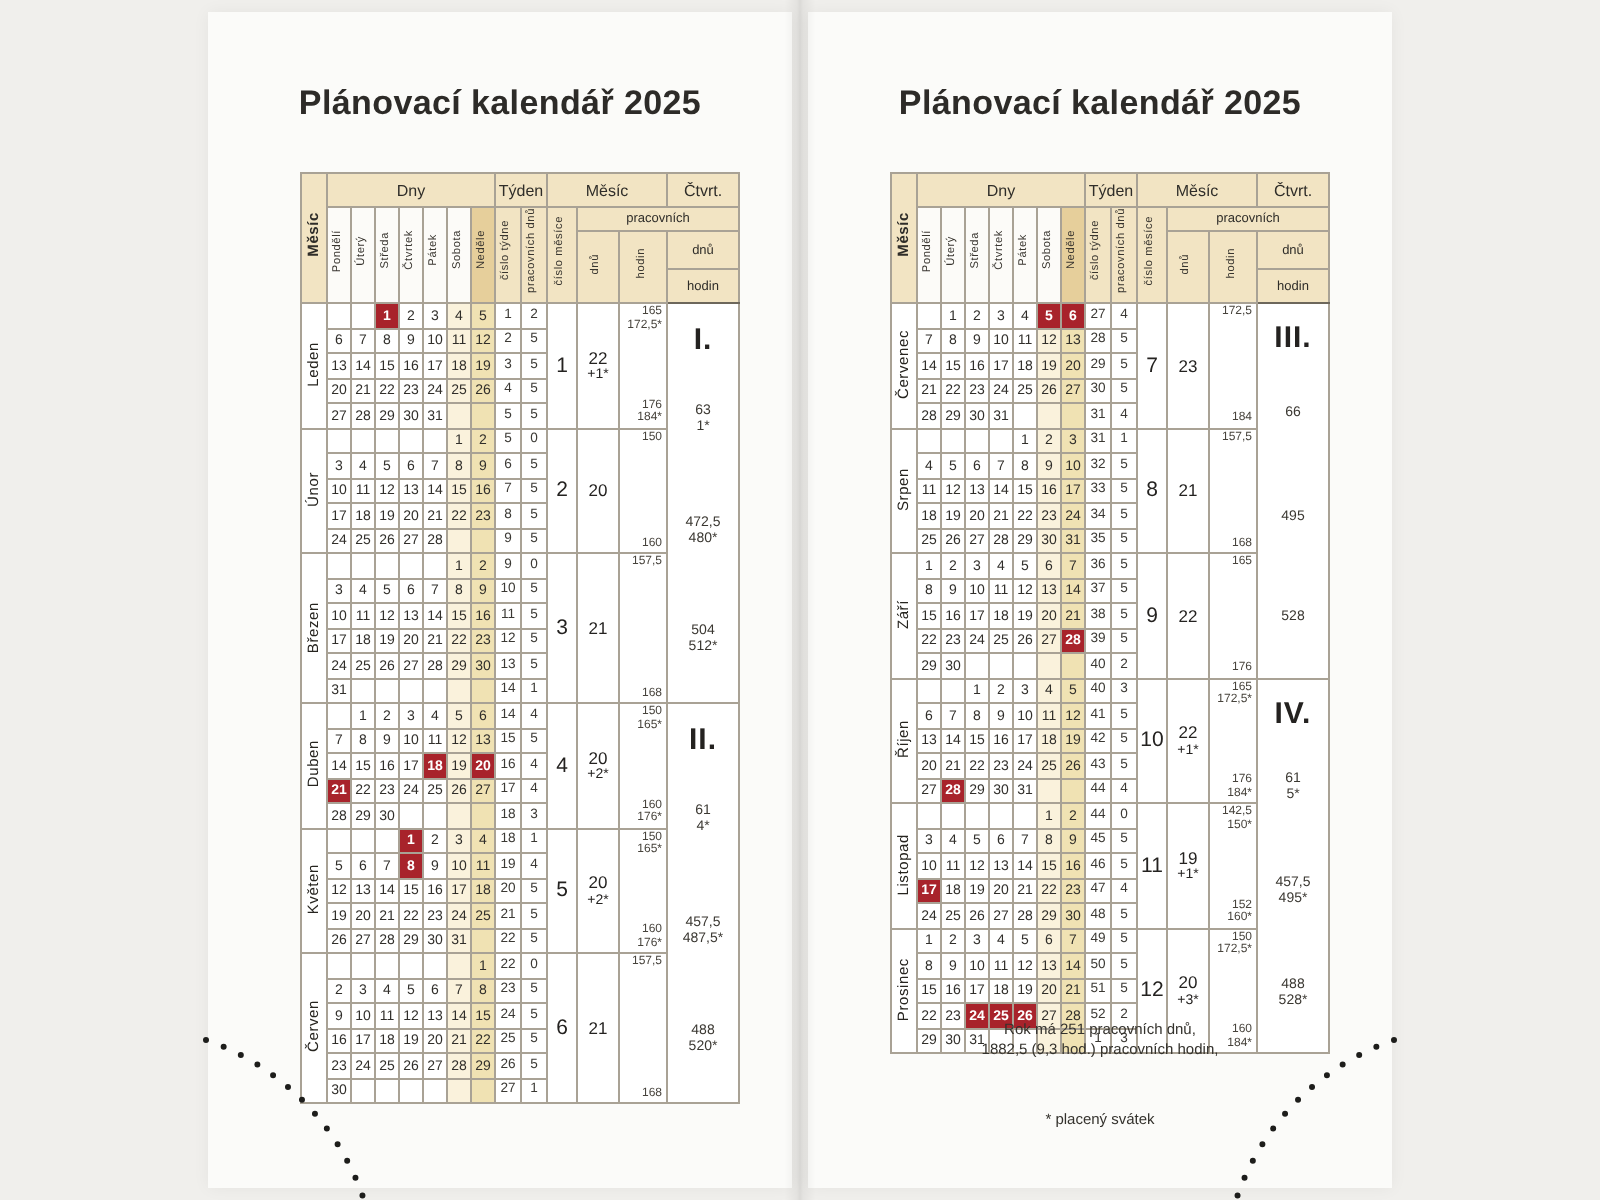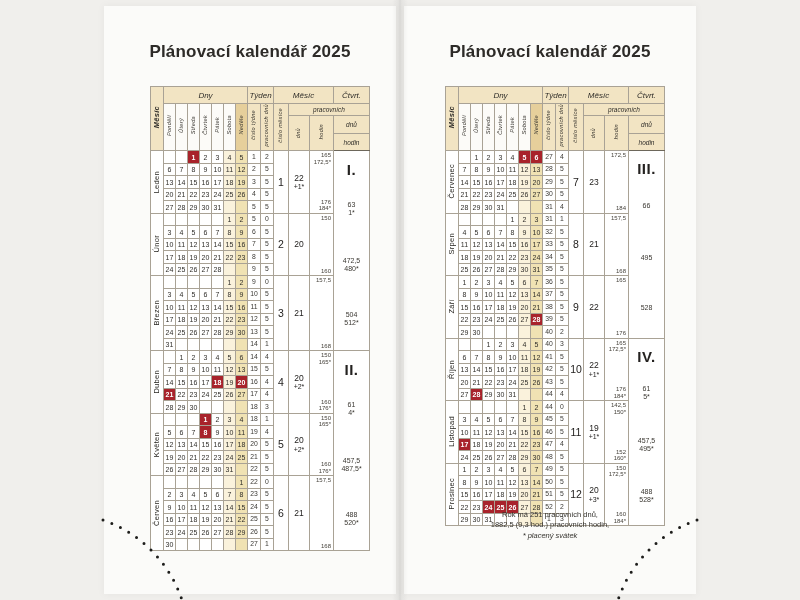--- a/index.html
+++ b/index.html
@@ -22,21 +22,21 @@
     position:absolute;top:36px;left:0;width:100%;text-align:center;
     font-size:17px;font-weight:bold;color:#2d2b28;letter-spacing:0.2px;
   }
   .cal{position:absolute;top:80px;}
   .page-left .cal{left:46px;}
   .page-right .cal{left:41px;}
 
   table.cal-table{border-collapse:collapse;table-layout:fixed;background:#ffffff;border:1px solid #6d675b;}
   .cal-table th,.cal-table td{border:1px solid #a9a295;padding:0;font-weight:normal;overflow:hidden;}
 
-  thead th{background:var(--cream,#f2e4c3);color:#2f2d29;font-style:italic;}
+  thead th{background:var(--cream,#f2e4c3);color:#2f2d29;}
   .h-group{font-size:8px;font-weight:bold;height:16px;}
   .h-working{font-size:6.5px;height:11px;}
   .h-qsub{font-size:6.5px;height:16px;}
   .h-day{background:#fcfbf8;}
   .h-sun{background:var(--sunhead,#e6cf9b);}
   .vert{writing-mode:vertical-rl;transform:rotate(180deg);line-height:1;display:inline-block;white-space:nowrap;letter-spacing:0.3px;}
   .h-day .vert,.h-vert .vert{font-size:5.6px;color:#38352f;}
   .h-corner .vert{font-size:7.5px;font-weight:bold;}
 
   tbody td{height:11.5px;font-size:7px;text-align:center;color:#302e2a;line-height:1;background:#fff;}
@@ -58,21 +58,21 @@
   .q-line{font-size:7px;line-height:8px;color:#3a3731;}
   .q-pos-num{top:9%;}
   .q-pos-days{top:29%;}
   .q-pos-h75{top:57%;}
   .q-pos-h8{top:84%;}
   tr.month-start td{border-top:1px solid #6d675b;}
   thead tr.hrow-last th{border-bottom:1px solid #6d675b;}
 
   .footer{position:absolute;top:504px;left:0;width:100%;text-align:center;
     font-size:7.5px;line-height:9.5px;color:#34322d;}
-  .footnote{margin-top:2px;font-style:italic;}
+  .footnote{margin-top:26px;}
 
   .arcs{position:absolute;left:0;top:0;pointer-events:none;}
 </style>
 </head>
 <body>
 
 <div class="page page-left">
   <div class="title">Plánovací kalendář 2025</div>
   <div class="cal" id="cal-0">
       <table class="cal-table">

